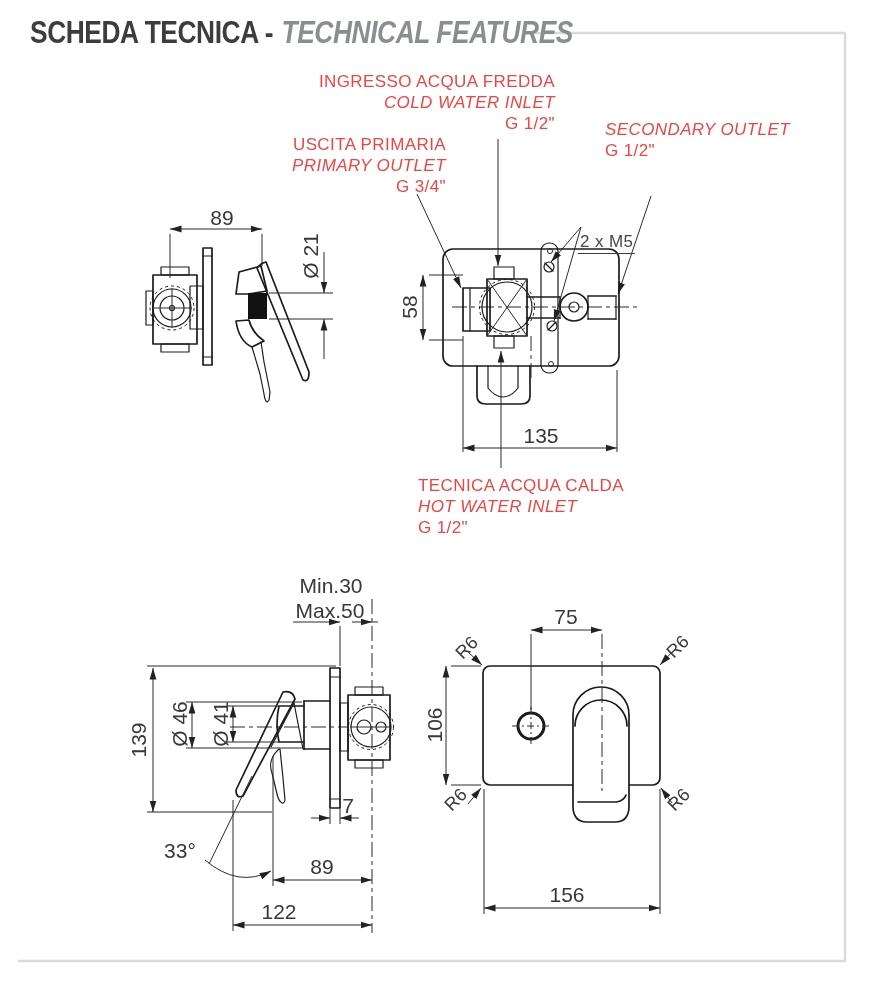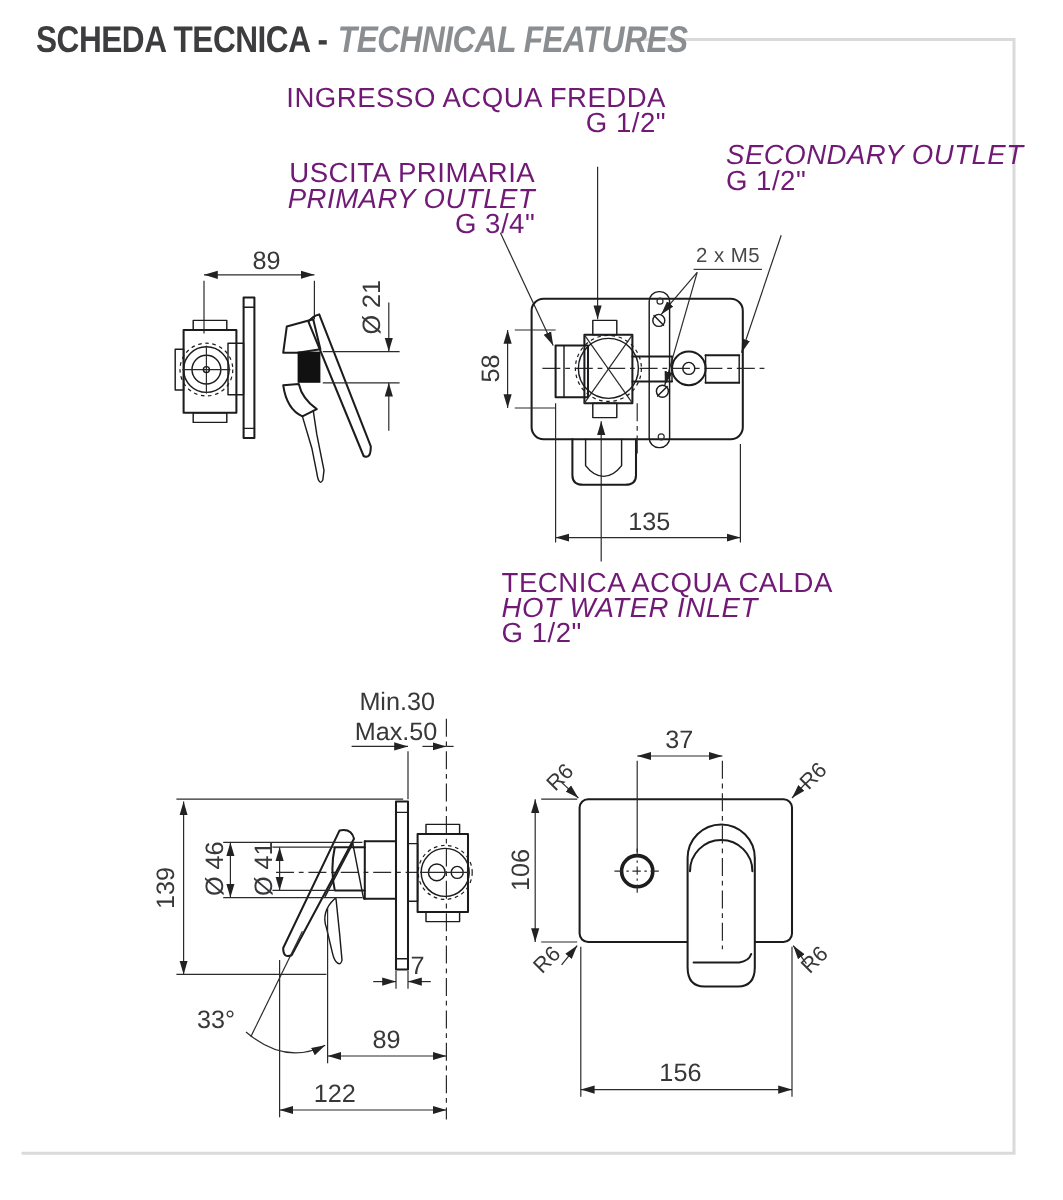--- a/index.html
+++ b/index.html
@@ -20,25 +20,25 @@
   .thick{fill:none;stroke:#1c1c1e;stroke-width:3;}
 
   
   .title{position:absolute;left:30px;top:15px;display:flex;gap:10px;white-space:nowrap;
          font-weight:bold;font-size:31px;letter-spacing:-0.5px;
          transform:scaleX(.85);transform-origin:0 50%;}
   .title .it{color:#3d3d3f;}
   .title .en{color:#8b8e91;font-style:italic;}
 
   
-  .callout{position:absolute;font-size:23px;line-height:21px;color:#701a75;letter-spacing:.4px;white-space:nowrap;}
+  .callout{position:absolute;font-size:17px;line-height:21px;color:#ef4444;letter-spacing:.4px;white-space:nowrap;}
   .callout.right{text-align:right;}
   .callout .en{font-style:italic;}
   .screw-label{position:absolute;font-size:17px;color:#47474a;letter-spacing:.4px;
-               border-bottom:1.5px solid #3a3a3c;padding:0 2px 1px 2px;}
+               border-bottom:1.5px solid #3a3a3c;padding:0 2px 1px 2px;margin-top:29px;}
 
   
   .dim{position:absolute;font-size:21px;color:#38383a;white-space:nowrap;
        transform:translate(-50%,-50%);}
   .dim.rot{transform:translate(-50%,-50%) rotate(-90deg);}
   .dim.rot45{transform:translate(-50%,-50%) rotate(-45deg);font-size:18px;}
 </style>
 </head>
 <body>
 
@@ -248,20 +248,21 @@
   </g>
 </svg>
 
 <div class="title">
   <span class="it">SCHEDA TECNICA -</span>
   <span class="en">TECHNICAL FEATURES</span>
 </div>
 
 <div class="callout right" style="right:362px;top:71px;">
   <div>INGRESSO ACQUA FREDDA</div>
+  <div class="en">COLD WATER INLET</div>
   <div>G 1/2"</div>
 </div>
 
 <div class="callout right" style="right:471px;top:134px;">
   <div>USCITA PRIMARIA</div>
   <div class="en">PRIMARY OUTLET</div>
   <div>G 3/4"</div>
 </div>
 
 <div class="callout" style="left:605px;top:119px;">
@@ -286,21 +287,21 @@
 <span class="dim" style="left:331px;top:586px;">Min.30</span>
 <span class="dim" style="left:330px;top:611px;">Max.50</span>
 <span class="dim rot" style="left:139px;top:740px;">139</span>
 <span class="dim rot" style="left:180px;top:724px;">Ø 46</span>
 <span class="dim rot" style="left:221px;top:724px;">Ø 41</span>
 <span class="dim" style="left:348px;top:806px;">7</span>
 <span class="dim" style="left:180px;top:851px;">33°</span>
 <span class="dim" style="left:322px;top:867px;">89</span>
 <span class="dim" style="left:279px;top:912px;">122</span>
 
-<span class="dim" style="left:566px;top:617px;">37</span>
+<span class="dim" style="left:566px;top:617px;">75</span>
 <span class="dim rot" style="left:435px;top:725px;">106</span>
 <span class="dim" style="left:567px;top:895px;">156</span>
 <span class="dim rot45" style="left:467px;top:648px;">R6</span>
 <span class="dim rot45" style="left:678px;top:647px;">R6</span>
 <span class="dim rot45" style="left:456px;top:800px;">R6</span>
 <span class="dim rot45" style="left:679px;top:800px;">R6</span>
 
 </div>
 
 </body></html>

